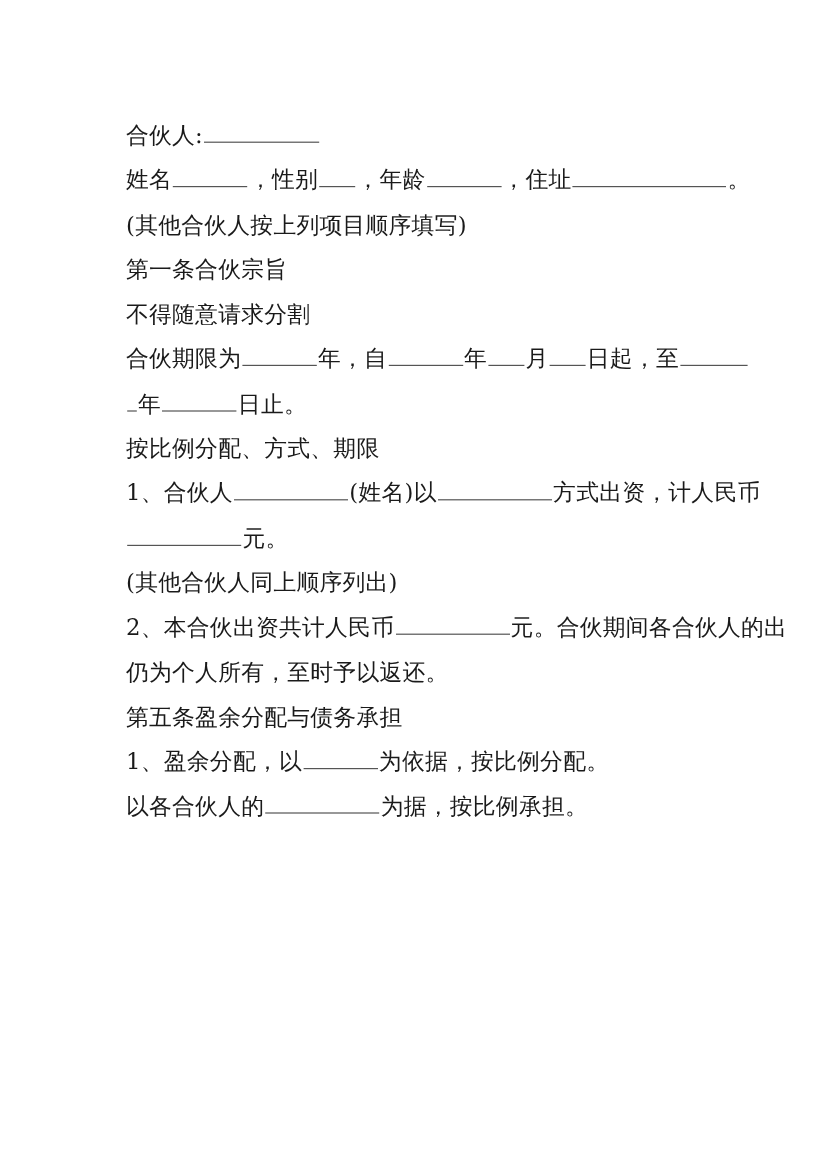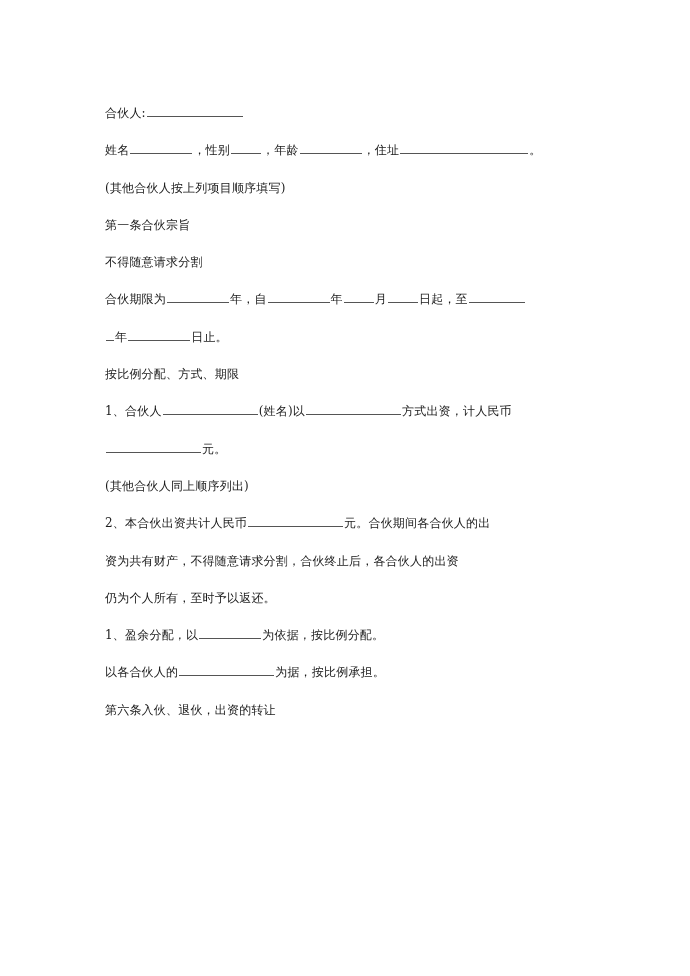--- a/index.html
+++ b/index.html
@@ -17,21 +17,21 @@
     }
     .page {
       position: absolute;
       left: 105px;
       top: 100px;
       width: 485px;
     }
     .line {
       height: 37.3px;
       line-height: 26px;
-      font-size: 12px;
+      font-size: 19px;
       white-space: nowrap;
       letter-spacing: 0.2px;
     }
     .blank {
       display: inline-block;
       border-bottom: 1px solid #555;
       height: 14px;
       vertical-align: baseline;
       margin: 0 1px;
     }
@@ -45,18 +45,17 @@
     <div class="line"><span>(其他合伙人按上列项目顺序填写)</span></div>
     <div class="line"><span>第一条合伙宗旨</span></div>
     <div class="line"><span>不得随意请求分割</span></div>
     <div class="line"><span>合伙期限为</span><span class="blank" style="width: 62px;"></span><span>年，自</span><span class="blank" style="width: 62px;"></span><span>年</span><span class="blank" style="width: 30px;"></span><span>月</span><span class="blank" style="width: 30px;"></span><span>日起，至</span><span class="blank" style="width: 56px;"></span></div>
     <div class="line"><span class="blank" style="width: 8px;"></span><span>年</span><span class="blank" style="width: 62px;"></span><span>日止。</span></div>
     <div class="line"><span>按比例分配、方式、期限</span></div>
     <div class="line"><span>1、合伙人</span><span class="blank" style="width: 95px;"></span><span>(姓名)以</span><span class="blank" style="width: 95px;"></span><span>方式出资，计人民币</span></div>
     <div class="line"><span class="blank" style="width: 95px;"></span><span>元。</span></div>
     <div class="line"><span>(其他合伙人同上顺序列出)</span></div>
     <div class="line"><span>2、本合伙出资共计人民币</span><span class="blank" style="width: 95px;"></span><span>元。合伙期间各合伙人的出</span></div>
-    <div class="line"><span>资为共有财产，不得随意请求分割，合伙终止后，各合伙人的出资</span></div>
     <div class="line"><span>仍为个人所有，至时予以返还。</span></div>
+    <div class="line"><span>第五条盈余分配与债务承担</span></div>
     <div class="line"><span>1、盈余分配，以</span><span class="blank" style="width: 62px;"></span><span>为依据，按比例分配。</span></div>
     <div class="line"><span>以各合伙人的</span><span class="blank" style="width: 95px;"></span><span>为据，按比例承担。</span></div>
-    <div class="line"><span>第六条入伙、退伙，出资的转让</span></div>
   </div>
 
 </body></html>

